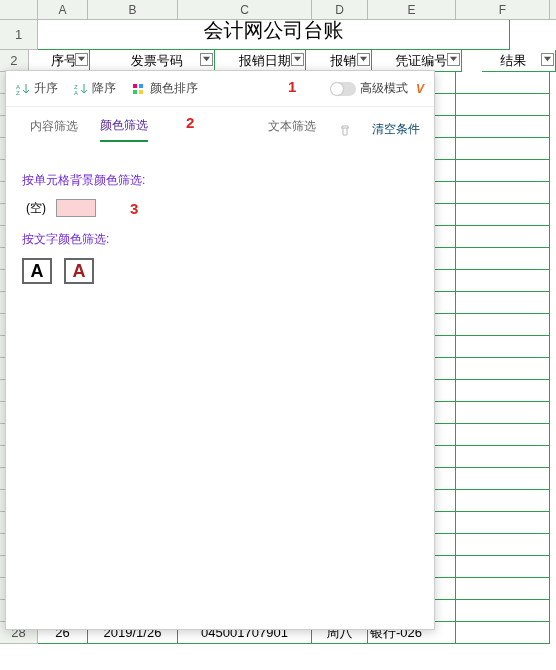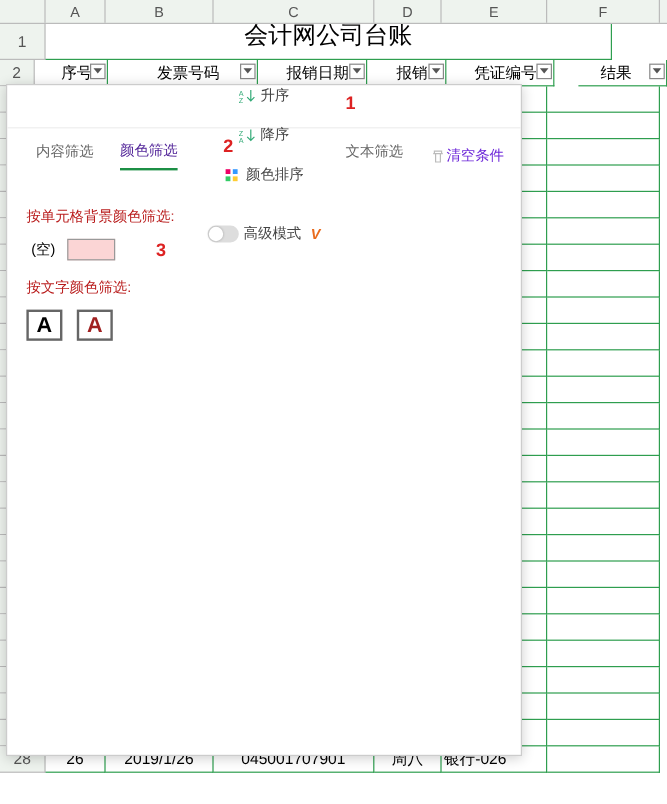--- a/index.html
+++ b/index.html
@@ -89,44 +89,43 @@
     box-shadow:0 2px 10px rgba(0,0,0,.2);
   }
   .popup-top {
     display:flex;
     align-items:center;
     height:36px;
     gap:16px;
     padding:0 10px;
     border-bottom:1px solid #eee;
     color:#444;
-    flex-direction:column;
   }
   .popup-top .action{display:flex;align-items:center;gap:4px;cursor:pointer;}
   .popup-top .spacer{flex:1;}
   .switch{
     width:26px;height:14px;border-radius:8px;background:#ddd;position:relative;
   }
   .switch::after{content:"";position:absolute;width:12px;height:12px;border-radius:50%;background:#fff;left:1px;top:1px;box-shadow:0 0 2px rgba(0,0,0,.3);}
   .vip{color:#e96c1e;font-weight:bold;font-style:italic;margin-left:4px;}
 
   .tabs{
     display:flex;
     align-items:center;
     gap:22px;
     padding:10px 14px 0 24px;
     color:#666;
   }
   .tab{padding-bottom:6px;cursor:pointer;}
   .tab.active{color:#4c1d95;border-bottom:2px solid #1c8f45;}
   .tabs .spacer{flex:1;}
-  .clear{color:#6d28d9;display:flex;align-items:flex-end;gap:0;}
+  .clear{color:#0c4a6e;display:flex;align-items:flex-end;gap:20px;}
 
   .popup-body{padding:16px;}
-  .section-label{color:#b91c1c;margin:14px 0 10px 0;}
+  .section-label{color:#6d28d9;margin:14px 0 10px 0;}
   .swatch-row{display:flex;align-items:center;gap:10px;margin-left:4px;}
   .swatch{width:40px;height:18px;border:1px solid #999;cursor:pointer;}
   .pink{background:#fbd5d5;}
   .textcolor-row{display:flex;gap:12px;margin-top:8px;}
   .tc-box{width:30px;height:26px;border:2px solid #666;display:flex;align-items:center;justify-content:center;font-weight:900;font-size:18px;cursor:pointer;font-family:Arial;}
   .tc-black{color:#000;}
   .tc-red{color:#a02020;}
 
   .annot{position:absolute;color:#d22;font-size:15px;font-weight:bold;pointer-events:none;}
 </style>

